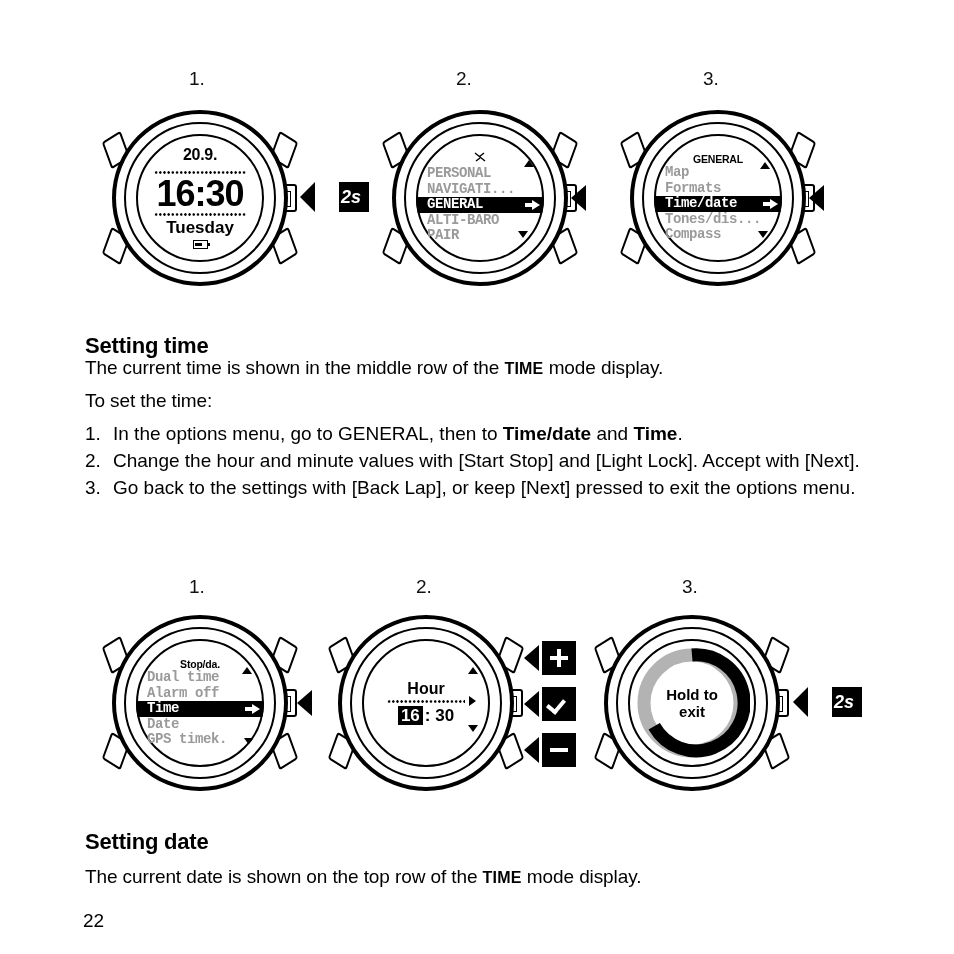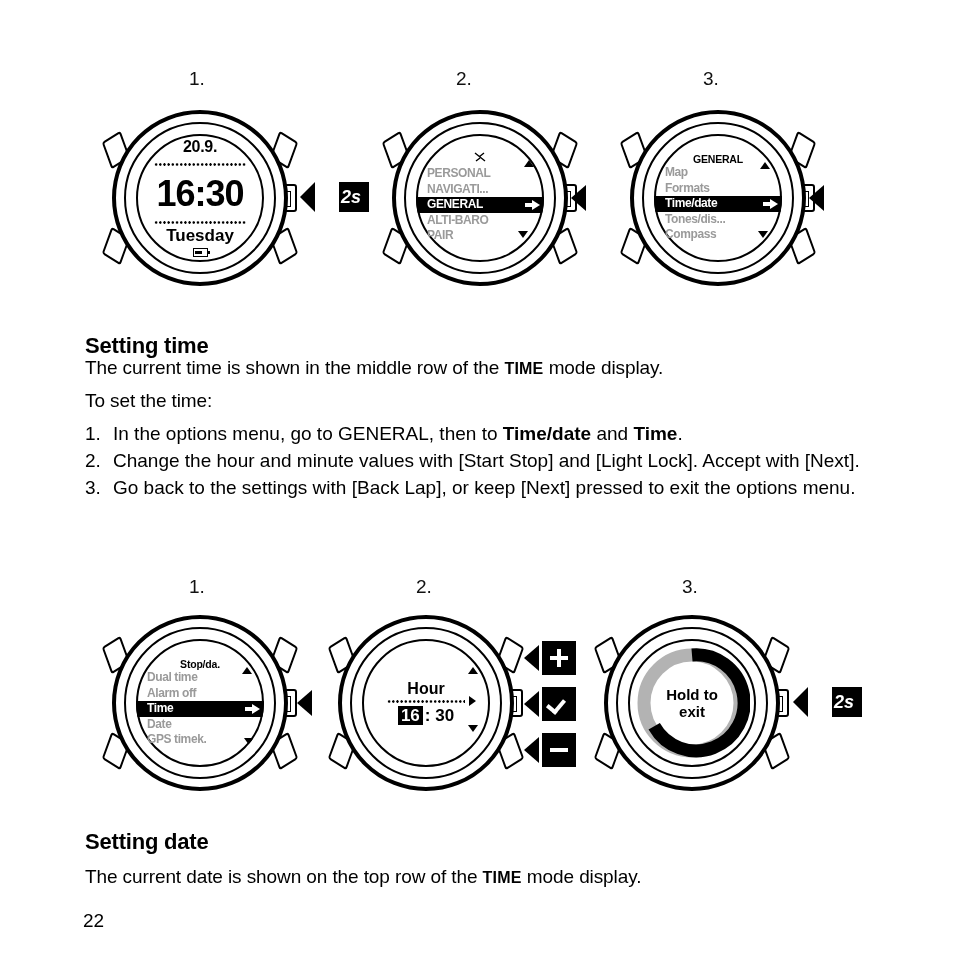--- a/index.html
+++ b/index.html
@@ -84,21 +84,21 @@
     overflow:hidden;
   }
 
   
   .t-date{font-size:16px;font-weight:bold;letter-spacing:-0.3px;line-height:1;margin-bottom:8px;}
   .dotrule{
     width:92px;height:3px;
     background-image:radial-gradient(circle, #000 48%, transparent 52%);
     background-size:4.2px 3px;background-repeat:repeat-x;
   }
-  .t-time{font-size:36px;font-weight:bold;line-height:1.05;letter-spacing:-1px;margin:9px 0;}
+  .t-time{font-size:36px;font-weight:bold;line-height:1.05;letter-spacing:-1px;margin:1px 0;}
   .t-day{font-size:17px;font-weight:bold;line-height:1;margin-top:3px;}
   .batt{
     margin-top:4px;width:15px;height:9px;
     border:1.6px solid #000;box-sizing:border-box;position:relative;background:#fff;
   }
   .batt:before{content:"";position:absolute;left:1.5px;top:1.5px;width:7px;height:3.5px;background:#000;}
   .batt:after{content:"";position:absolute;right:-3.2px;top:2px;width:2px;height:3px;background:#000;}
 
   
   .menu{
@@ -109,23 +109,24 @@
   }
   .menu-head{
     font-size:10.5px;font-weight:bold;text-align:center;
     line-height:1;margin-bottom:1px;color:#000;
     letter-spacing:-0.2px;
   }
   .menu-tool{
     text-align:center;line-height:1;margin-bottom:1px;font-size:11px;color:#000;
   }
   .menu-item{
-    font-size:12px;font-weight:bold;line-height:15.5px;
+    font-size:14px;font-weight:bold;line-height:15.5px;
     color:#9a9a9a;padding-left:11px;white-space:nowrap;
     letter-spacing:-0.4px;
+    font-family:Liberation Mono, monospace;
   }
   .menu-item.sel{
     color:#fff;background:#000;position:relative;
   }
   .menu-item.sel .arrow{
     position:absolute;right:4px;top:50%;margin-top:-5px;
     width:0;height:0;border-top:5px solid transparent;
     border-bottom:5px solid transparent;border-left:8px solid #fff;
   }
   .menu-item.sel .bar{

